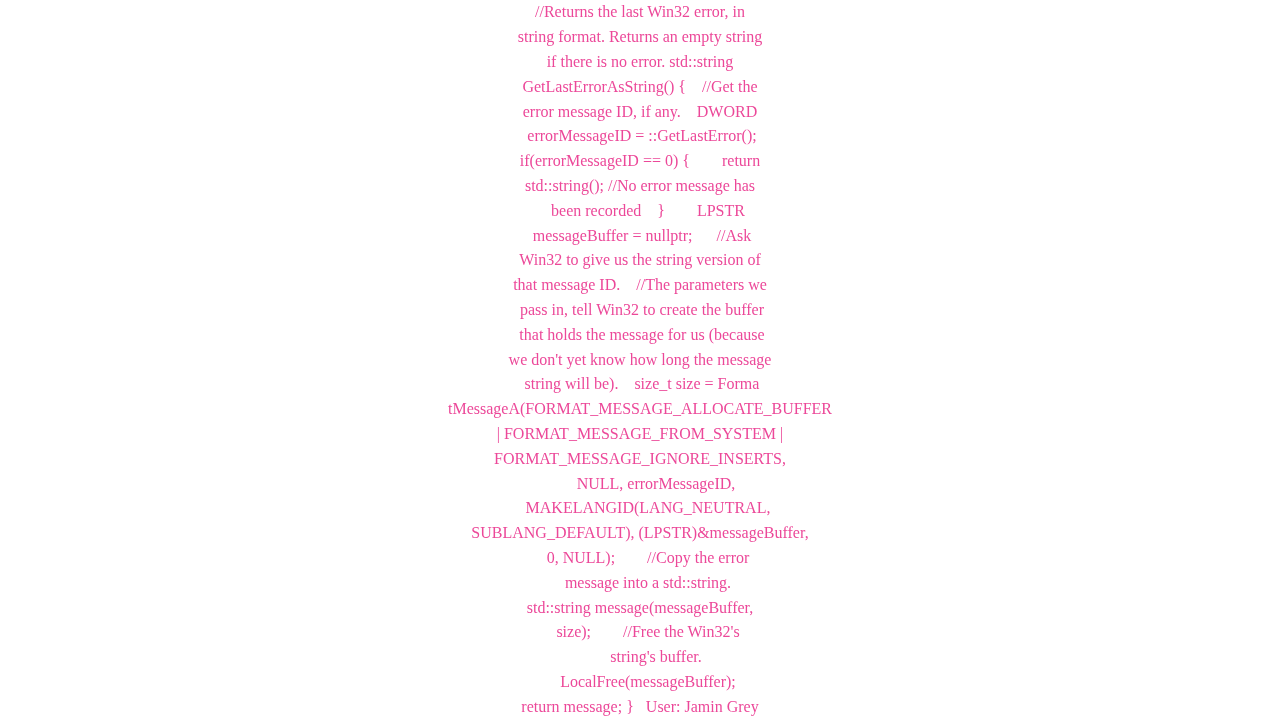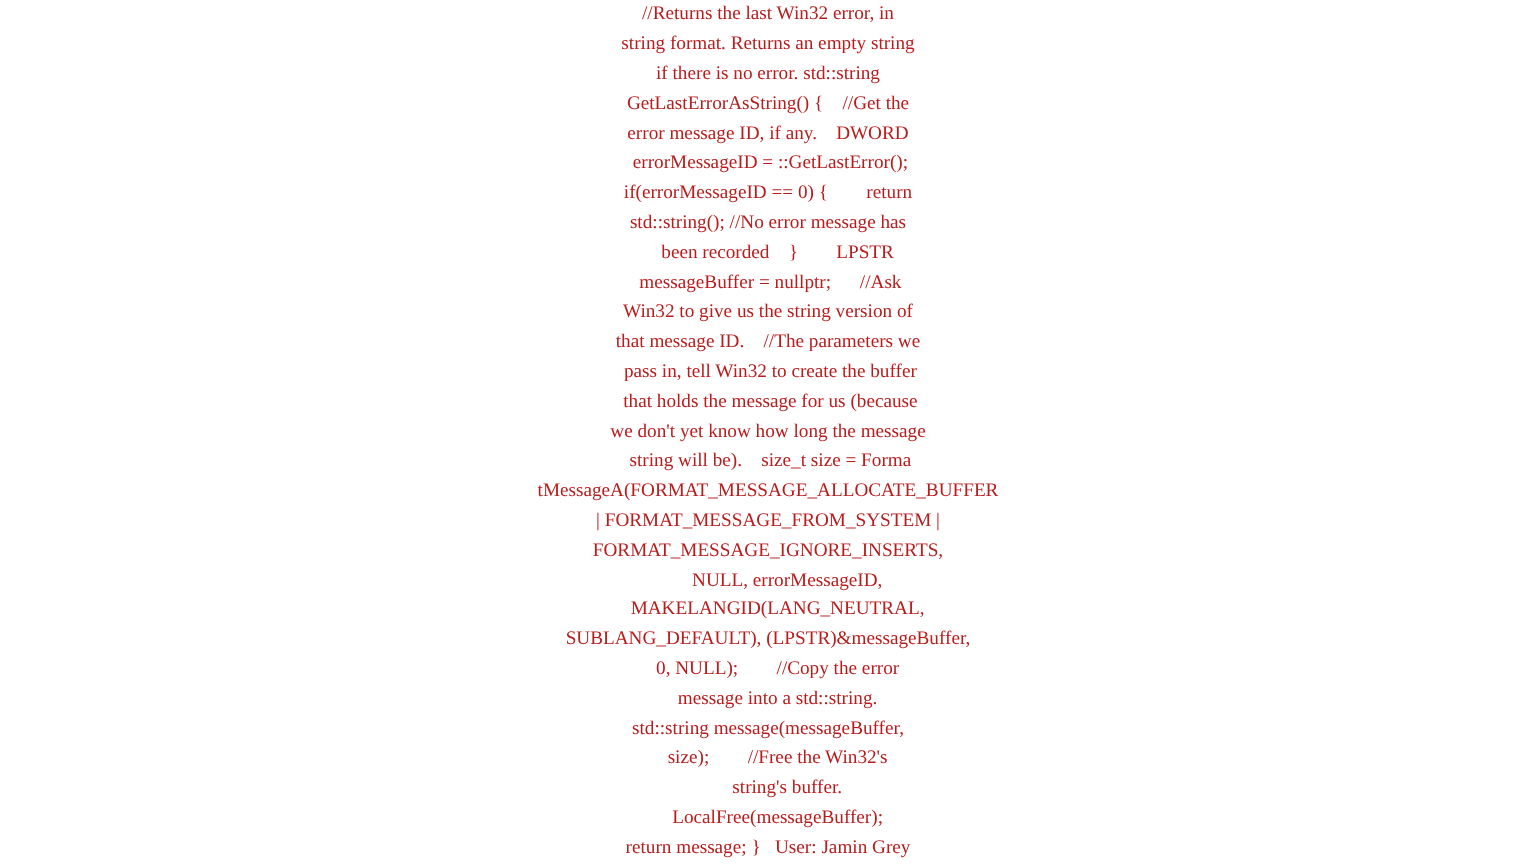--- a/index.html
+++ b/index.html
@@ -23,21 +23,21 @@
 
     .content-block {
       max-width: 480px;
       text-align: center;
     }
 
     .code-text {
       font-family: Georgia, serif;
       font-size: 16px;
       line-height: 1.55;
-      color: #b91c1c;
+      color: #ec4899;
       white-space: pre-wrap;
       text-align: center;
     }
   </style>
 </head>
 <body>
 
 <div class="content-block">
   <pre class="code-text">//Returns the last Win32 error, in
 string format. Returns an empty string

